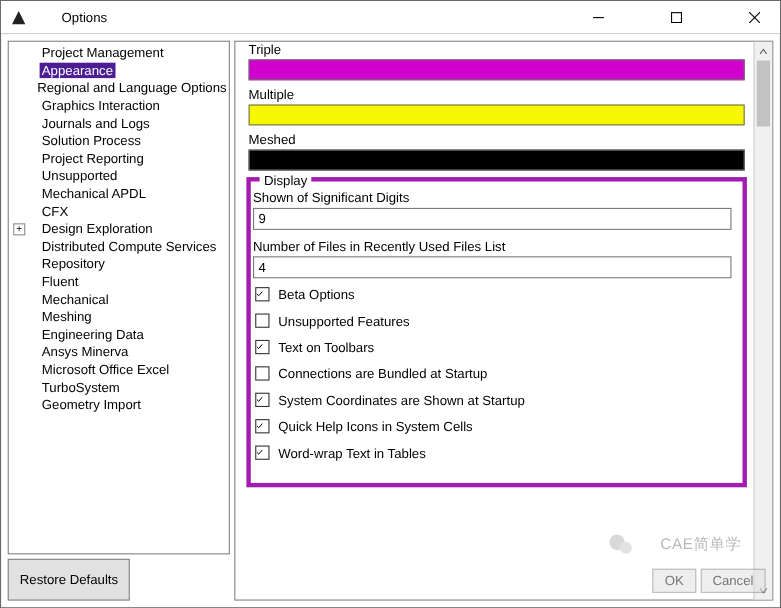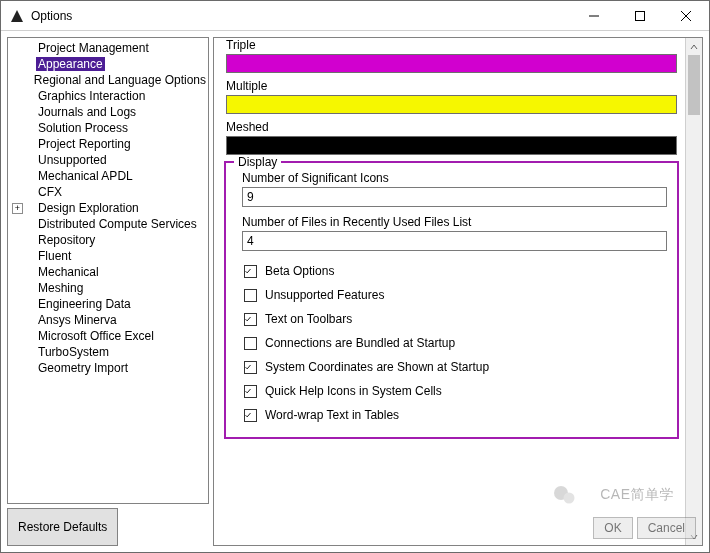--- a/index.html
+++ b/index.html
@@ -1,18 +1,18 @@
 <!DOCTYPE html>
 <html><head>
 <meta charset="utf-8">
 <style>
 * { box-sizing: border-box; font-family: "Segoe UI", Tahoma, Arial, sans-serif; font-size: 12px; }
 html, body { margin: 0; padding: 0; width: 710px; height: 553px; overflow: hidden; background: #fff; }
 .window { width: 710px; height: 553px; border: 1px solid #6a6a6a; display: flex; flex-direction: column; background: #fff; position: relative; }
-.titlebar { height: 30px; display: flex; align-items: center; border-bottom: 1px solid #d0d0d0; background: #fff; }
+.titlebar { height: 30px; display: flex; align-items: center; border-bottom: 1px solid #d0d0d0; background: #fff; gap: 25px; }
 .titlebar .app-icon { width: 16px; height: 16px; margin: 0 6px 0 8px; display: inline-flex; }
 .titlebar .title { flex: 0 0 auto; font-size: 12px; color: #000; }
 .titlebar .spacer { flex: 1; }
 .winbtn { width: 46px; height: 30px; display: inline-flex; align-items: center; justify-content: center; }
 .body { flex: 1; display: flex; padding: 6px; gap: 4px; min-height: 0; }
 .treepane { width: 202px; display: flex; flex-direction: column; }
 .treebox { flex: 1; border: 1px solid #828282; background: #fff; overflow: auto; padding: 2px 0; }
 .tree-row { display: flex; align-items: center; height: 16px; padding-left: 4px; white-space: nowrap; }
 .tree-row .expander { width: 11px; height: 11px; border: 1px solid #8c8c8c; margin-right: 3px; display: inline-flex; align-items: center; justify-content: center; font-size: 9px; line-height: 1; color: #000; background: #fff; }
 .tree-row .expander.none { border: none; visibility: hidden; }
@@ -20,29 +20,29 @@
 .tree-row .label { padding: 0 2px; color: #000; }
 .tree-row.selected .label { background: #4c1d95; color: #fff; }
 .restore-wrap { margin-top: 4px; }
 .restore-btn { border: 1px solid #828282; background: #e1e1e1; padding: 3px 10px; height: 38px; display: inline-flex; align-items: center; }
 .contentpane { flex: 1; border: 1px solid #828282; position: relative; display: flex; }
 .contentinner { flex: 1; overflow: hidden; padding: 0 6px 6px 10px; }
 .scrollbar { width: 17px; background: #f0f0f0; border-left: 1px solid #cfcfcf; display: flex; flex-direction: column; }
 .scrollbtn { height: 17px; display: flex; align-items: center; justify-content: center; color: #606060; }
 .scrolltrack { flex: 1; position: relative; }
 .scrollthumb { position: absolute; left: 2px; right: 2px; top: 0; height: 60px; background: #c2c2c2; }
-.groupbox { border: 2px solid #a21caf; margin-top: 0; padding: 8px 10px 10px 16px; position: relative; }
+.groupbox { border: 4px solid #a21caf; margin-top: 0; padding: 8px 10px 10px 2px; position: relative; }
 .groupbox .legend { position: absolute; top: -8px; left: 8px; background: #fff; padding: 0 4px; color: #000; }
 .colorrow { margin-bottom: 6px; }
 .colorrow .label { display: block; margin-bottom: 2px; color: #000; }
 .colorbox { height: 19px; border: 1px solid #6e6e6e; }
 .fieldrow { margin-bottom: 8px; }
 .fieldrow .label { display: block; margin-bottom: 2px; color: #000; }
 .textinput { width: 100%; height: 20px; border: 1px solid #7a7a7a; padding: 1px 4px; background: #fff; color: #000; }
-.checkrow { display: flex; align-items: center; height: 24px; margin-left: 2px; }
+.checkrow { display: flex; align-items: flex-start; height: 24px; margin-left: 2px; }
 .checkbox { width: 13px; height: 13px; border: 1px solid #333; background: #fff; display: inline-flex; align-items: center; justify-content: center; margin-right: 8px; }
 .checkbox.checked::after { content: ""; width: 9px; height: 9px; display: block; background: transparent; }
 .checkbox.checked svg { display: block; }
 .checkbox svg { display: none; }
 .checkrow .clabel { color: #000; }
 .footer { position: absolute; right: 6px; bottom: 6px; display: flex; gap: 4px; }
 .dlgbtn { border: 1px solid #828282; background: #e1e1e1; padding: 2px 10px; height: 22px; display: inline-flex; align-items: center; }
 .watermark { position: absolute; right: 28px; bottom: 38px; opacity: 0.32; display: flex; align-items: center; gap: 24px; pointer-events: none; }
 .watermark .wicon { width: 24px; height: 24px; }
 .watermark .wtext { font-size: 14px; color: #222; letter-spacing: 0.5px; }
@@ -208,21 +208,21 @@
             <div class="colorrow">
               <span class="label">Meshed</span>
               <div class="colorbox" style="background: rgb(0, 0, 0);"></div>
             </div>
           </div>
 
         <div class="groupbox">
           <span class="legend">Display</span>
 
           <div class="fieldrow">
-            <span class="label">Number of Significant Icons</span>
+            <span class="label">Shown of Significant Digits</span>
             <input class="textinput" value="9" style="">
           </div>
 
           <div class="fieldrow">
             <span class="label">Number of Files in Recently Used Files List</span>
             <input class="textinput" value="4" style="">
           </div>
 
           <div id="checks-area">
               <div class="checkrow">

